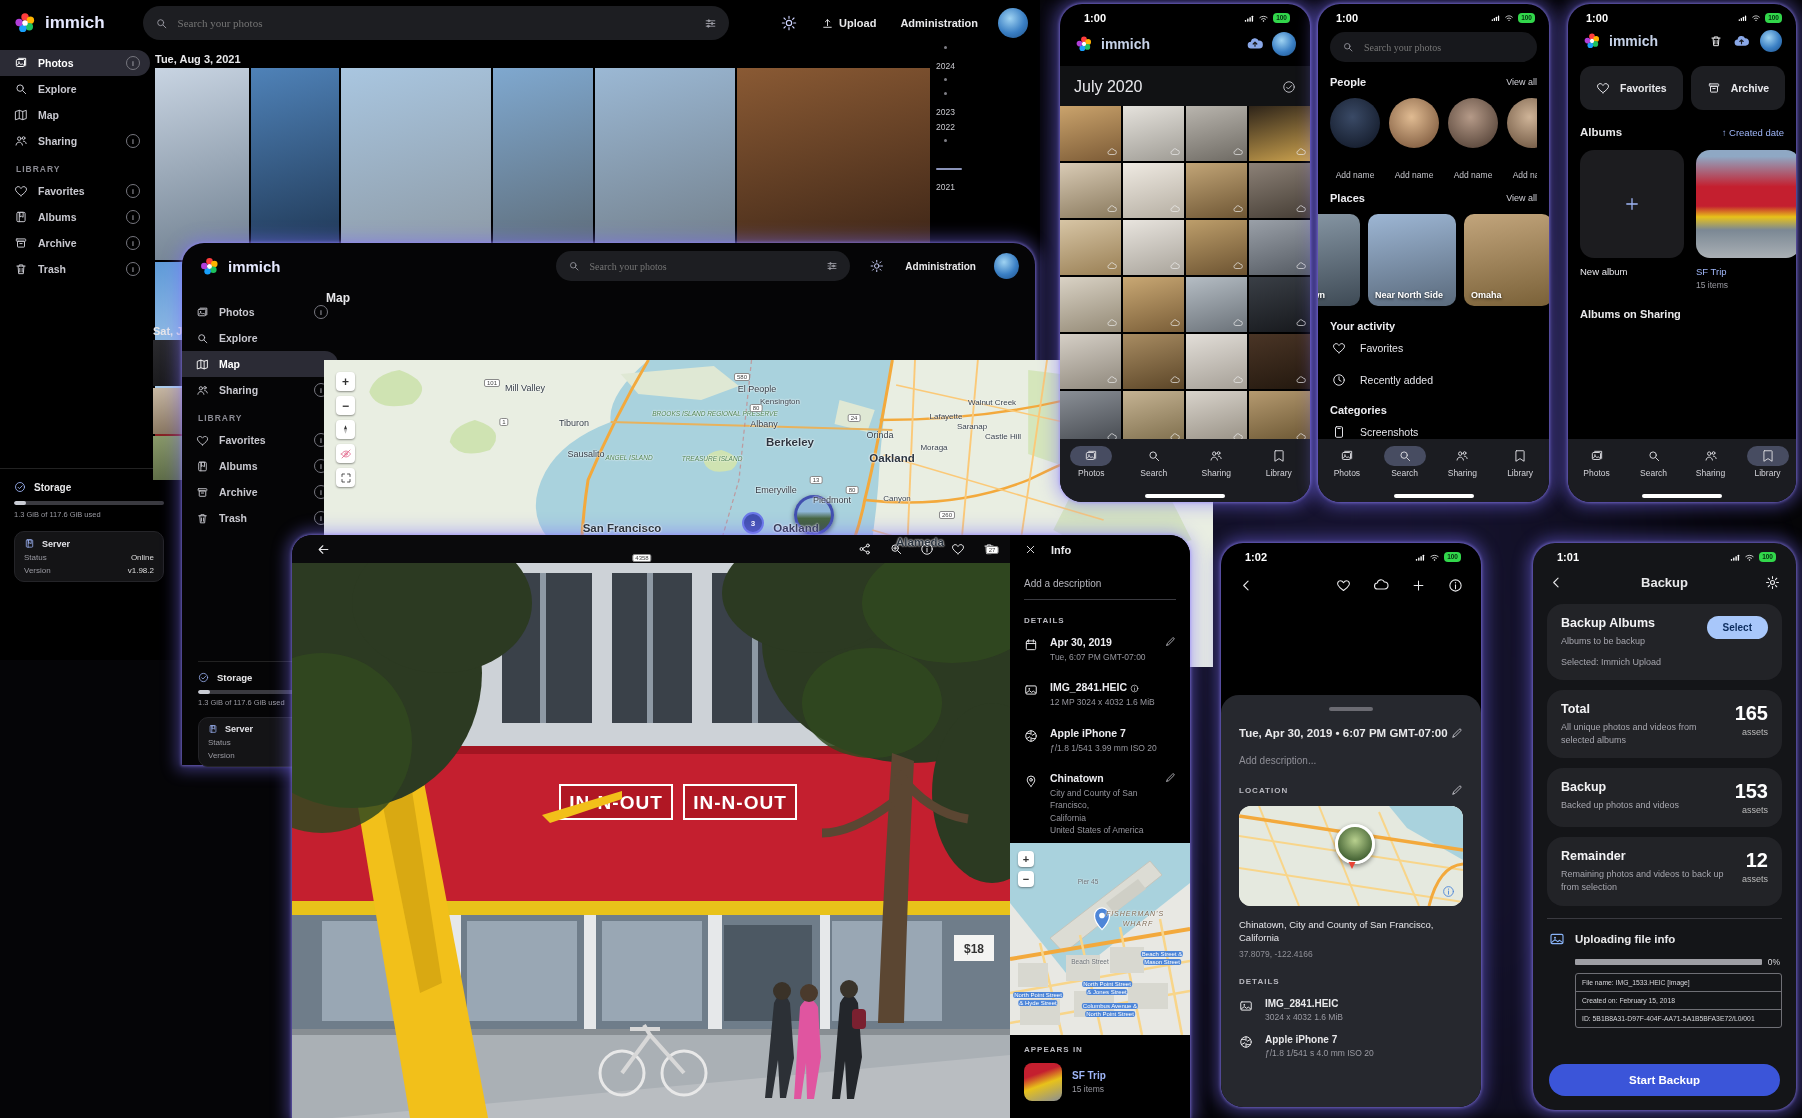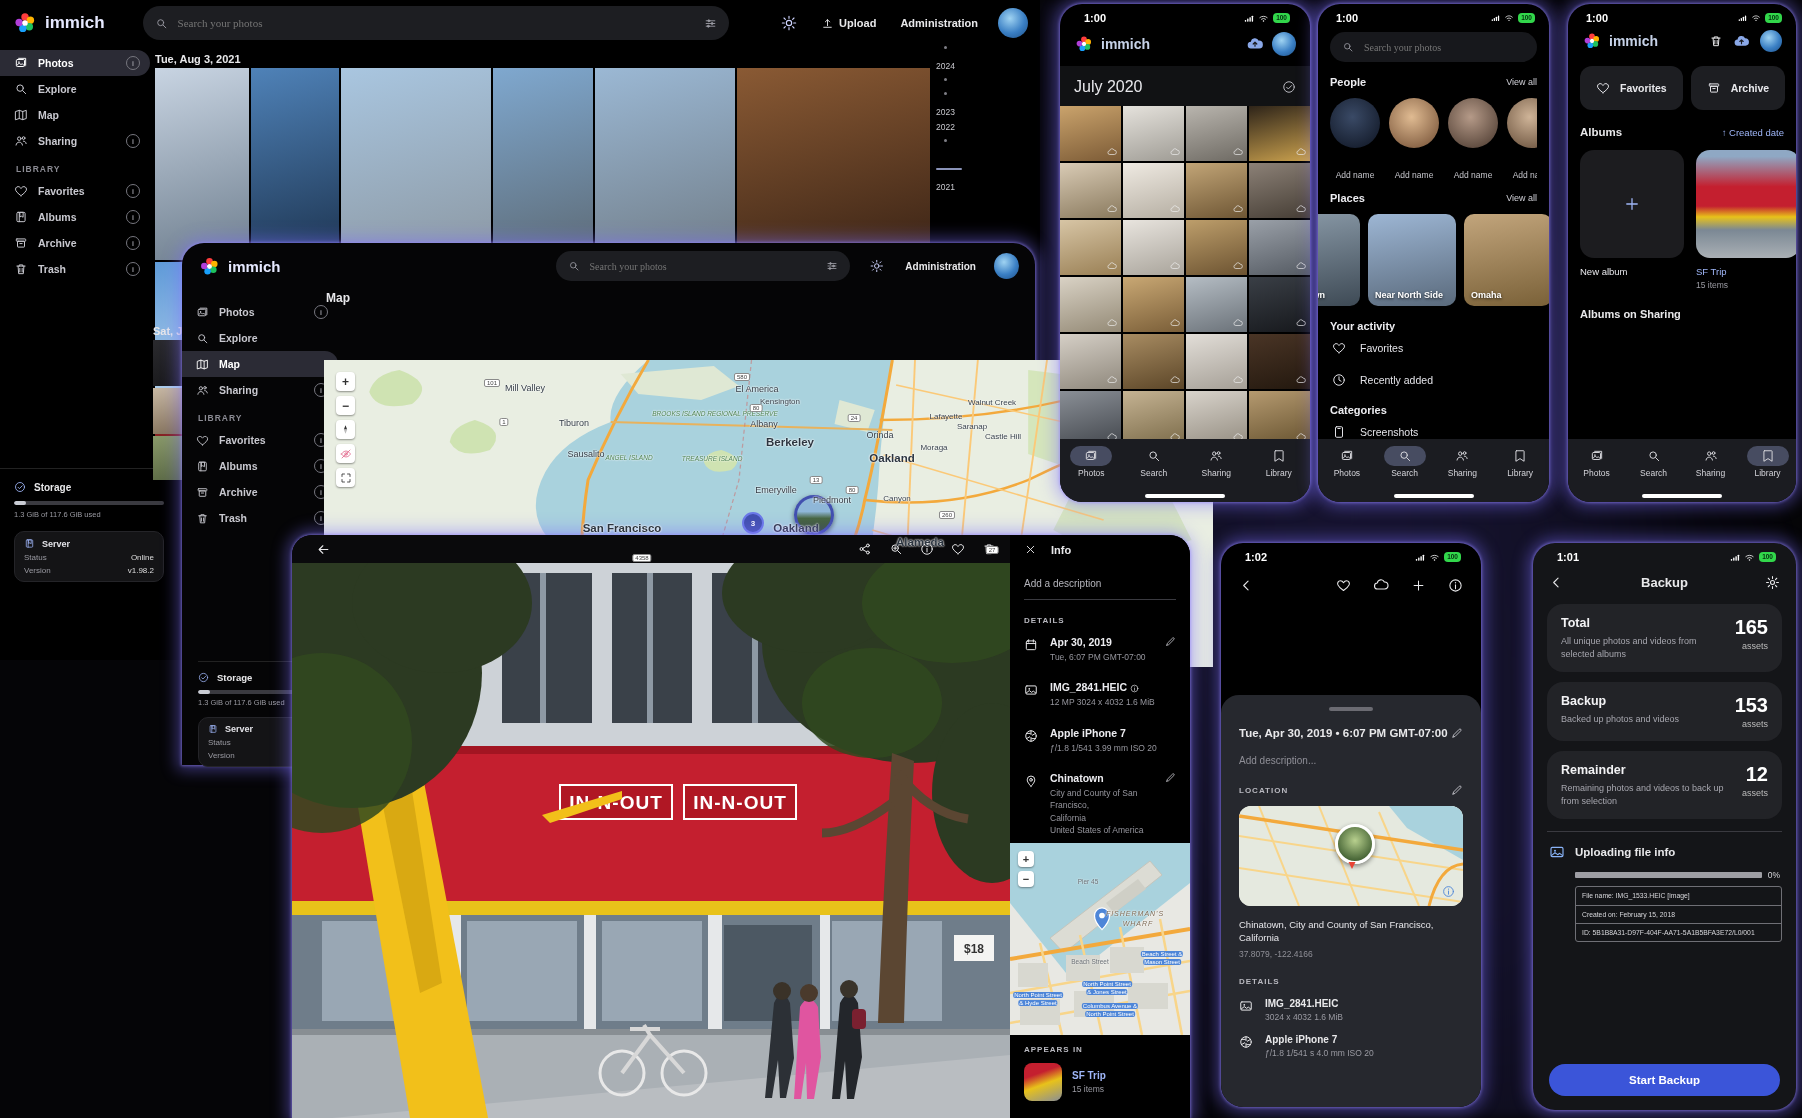--- a/index.html
+++ b/index.html
@@ -570,21 +570,21 @@
           <use href="#sym-gear"></use>
         </svg>
       <div class="photomarker" style="left:470px;top:135px"></div>
       <div class="cluster" style="left:418px;top:152px">3</div>
       <div class="cluster" style="left:445px;top:176px">4</div>
     <span class="maplabel med" style="left: 201px; top: 28px;">Mill Valley</span>
         <span class="maplabel med" style="left: 250px; top: 63px;">Tiburon</span>
         <span class="maplabel med" style="left: 262px; top: 94px;">Sausalito</span>
         <span class="maplabel park" style="left: 305px; top: 97px;">ANGEL ISLAND</span>
         <span class="maplabel park" style="left: 391px; top: 53px;">BROOKS ISLAND REGIONAL PRESERVE</span>
-        <span class="maplabel med" style="left: 433px; top: 29px;">El America</span>
+        <span class="maplabel med" style="left: 433px; top: 29px;">El People</span>
         <span class="maplabel" style="left: 456px; top: 41px;">Kensington</span>
         <span class="maplabel med" style="left: 440px; top: 64px;">Albany</span>
         <span class="maplabel big" style="left: 466px; top: 82px;">Berkeley</span>
         <span class="maplabel med" style="left: 556px; top: 75px;">Orinda</span>
         <span class="maplabel" style="left: 622px; top: 56px;">Lafayette</span>
         <span class="maplabel" style="left: 668px; top: 42px;">Walnut Creek</span>
         <span class="maplabel" style="left: 648px; top: 66px;">Saranap</span>
         <span class="maplabel" style="left: 679px; top: 76px;">Castle Hill</span>
         <span class="maplabel" style="left: 610px; top: 87px;">Moraga</span>
         <span class="maplabel med" style="left: 452px; top: 130px;">Emeryville</span>
@@ -1369,20 +1369,30 @@
       </div>
     <div style="display:flex;align-items:center;padding:10px 16px 14px">
       <svg class="ic" width="15" height="15">
           <use href="#sym-chev"></use>
         </svg>
       <span style="flex:1;text-align:center;font-size:13px;font-weight:bold">Backup</span>
       <svg class="ic" width="15" height="15">
           <use href="#sym-gear"></use>
         </svg>
     </div>
+    <div class="bk-card" style="display:block">
+      <div style="display:flex;align-items:flex-start">
+        <div class="l">
+          <div class="nm">Backup Albums</div>
+          <div class="ds">Albums to be backup</div>
+        </div>
+        <span style="background:#a8c7fa;color:#0c2d5e;font-size:10px;font-weight:bold;border-radius:14px;padding:6px 16px">Select</span>
+      </div>
+      <div class="ds" style="margin-top:8px">Selected: Immich Upload</div>
+    </div>
     <div class="bk-card">
       <div class="l">
           <div class="nm">Total</div>
           <div class="ds">All unique photos and videos from selected albums</div>
         </div>
       <div class="bk-val">
           <div class="v">165</div>
           <div class="u"></div>
           <div class="u">assets</div>
         </div>

